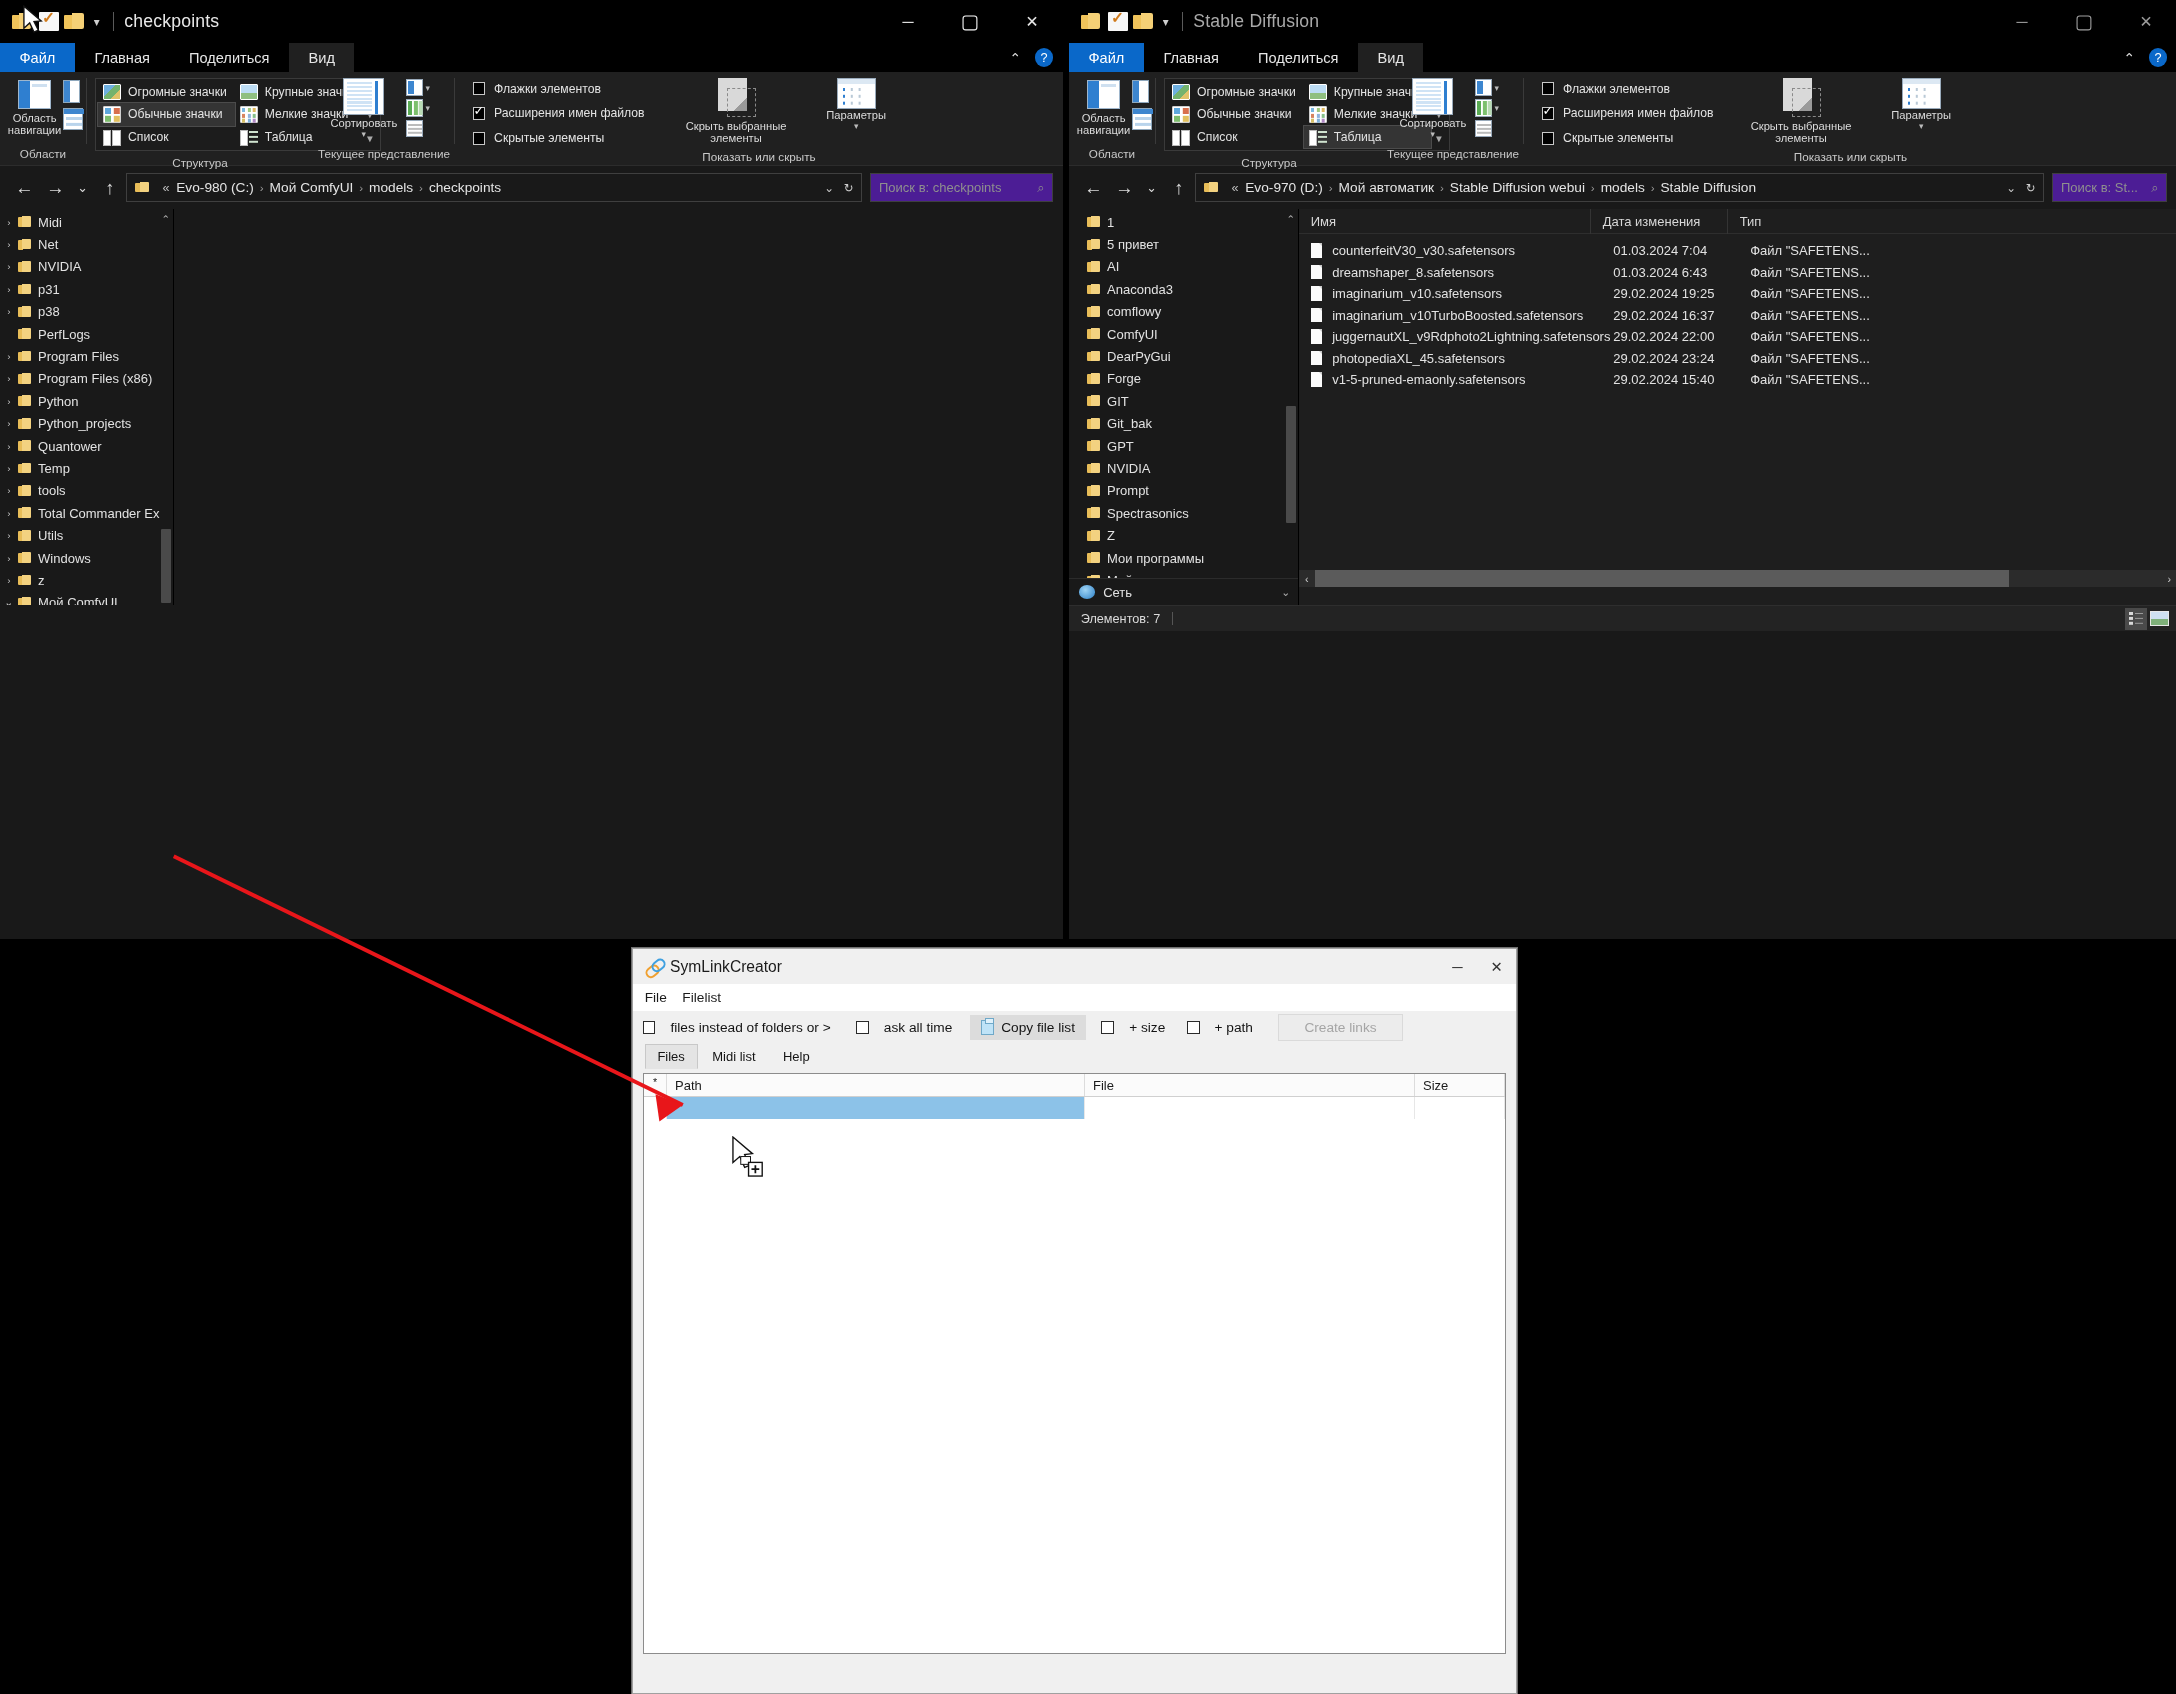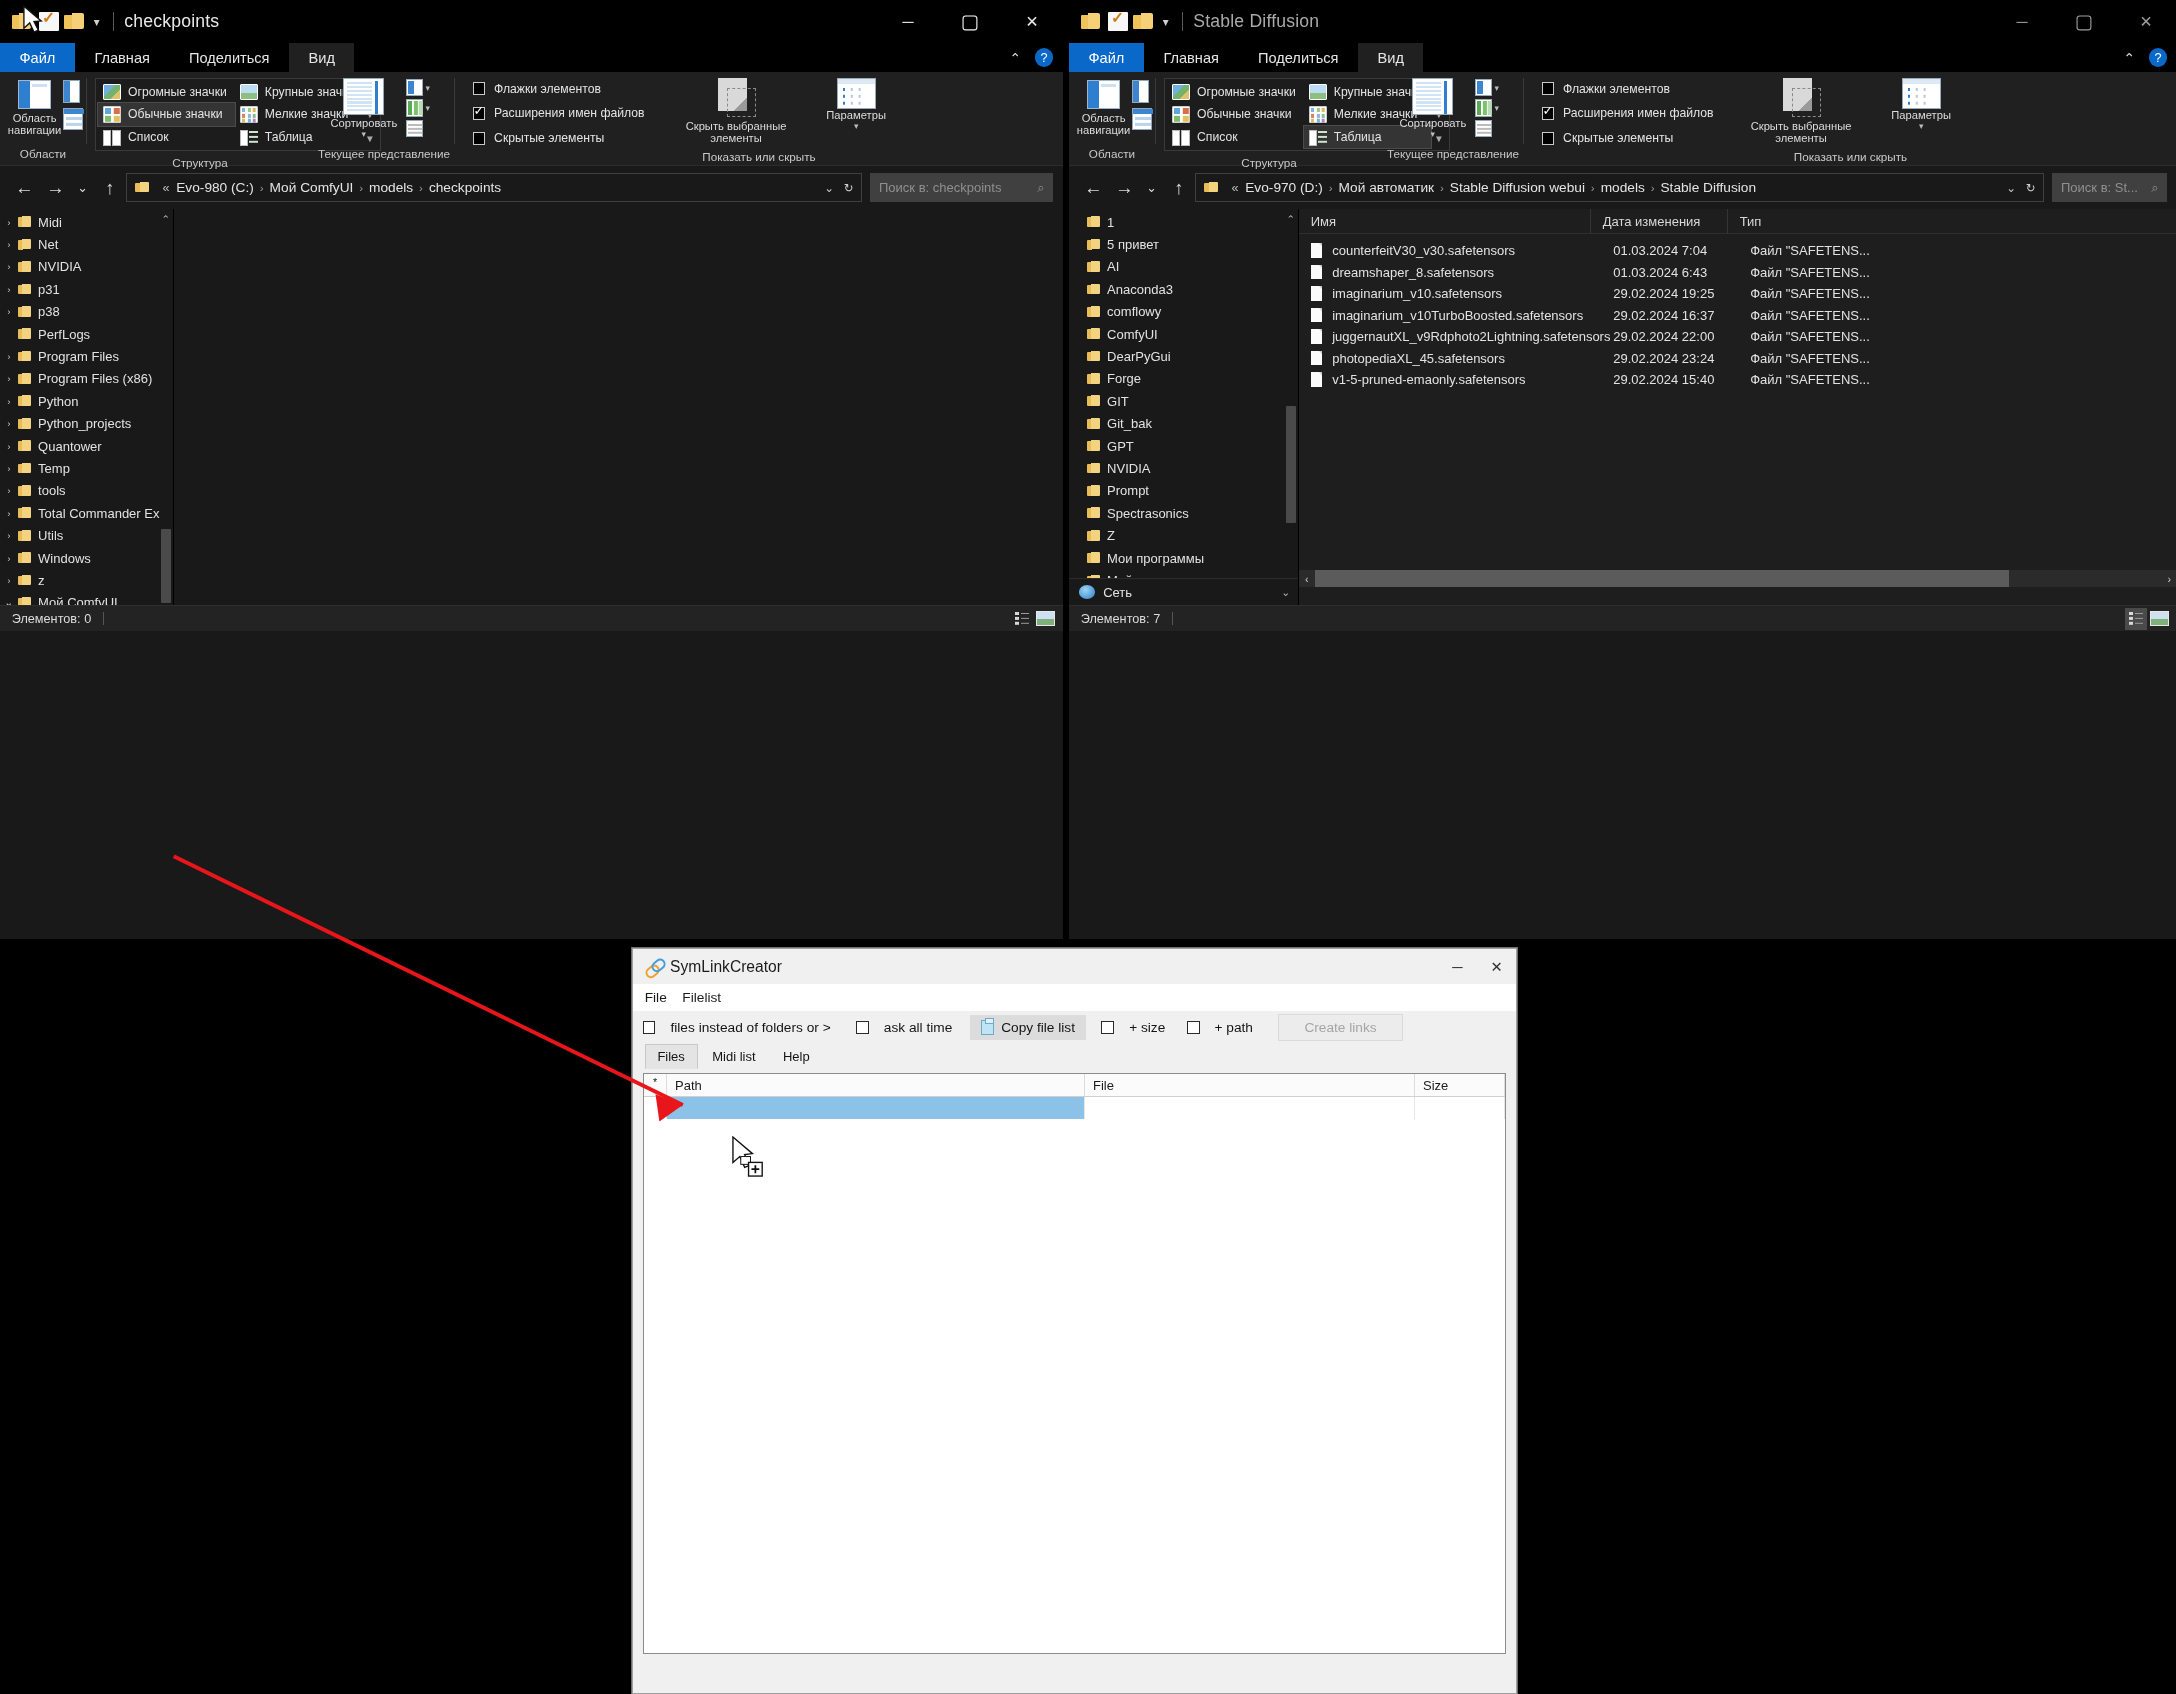--- a/index.html
+++ b/index.html
@@ -168,21 +168,21 @@
   .nav-ico.small { font-size: 12.7px; width: 21.5px; }
   .addrfield {
     flex: 1; height: 29px; border: 1px solid #3f3f3f; background:#191919;
     display:flex; align-items:center; padding: 0 7.8px; gap: 6.8px; min-width: 0;
   }
   .crumbs { display:flex; align-items:center; gap: 5.9px; font-size: 13.7px; color:#e4e4e4; white-space: nowrap; overflow:hidden;}
   .crumb-sep { color:#9a9a9a; font-size: 11.7px; }
   .crumb-ddots { color:#bdbdbd; font-size: 12.7px; }
   .addr-right { margin-left:auto; display:flex; align-items:center; gap:9.8px; color:#cfcfcf; font-size:11.7px;}
   .searchfield {
-    width: 183px; height: 29px; border:1px solid #3f3f3f; background:#404040; margin-left:5.9px;
+    width: 183px; height: 29px; border:1px solid #3f3f3f; background:#4c1d95; margin-left:5.9px;
     display:flex; align-items:center; padding: 0 7.8px; color:#8f8f8f; font-size:13px; justify-content:space-between;
   }
   .searchfield.narrow { width: 115px; }
 
   
   .content { display: flex; height: 396px; position: relative; }
   .tree {
     width: 174px; background:#191919; position: relative; overflow: hidden;
     border-right: 1px solid #000;
   }
@@ -559,30 +559,20 @@
             </div>
           </div>
         <div class="tree-arrow" style="top:3.9px">⌃</div>
         <div class="tree-arrow" style="bottom:3.9px">⌄</div>
         <div class="tree-scroll">
           <div class="tree-thumb" style="top:316px;height:74px"></div>
         </div>
       </div>
     </div>
 
-    <div class="statusbar">
-      <span>Элементов: 0</span>
-      <span class="sb-sep"></span>
-      <div class="sb-views">
-        <div class="vbtn v-details"></div>
-        <div class="vbtn">
-            <div class="v-thumbs"></div>
-          </div>
-      </div>
-    </div>
   </div>
 
   <div class="explorer exp-right">
 
     <div class="titlebar">
       <div class="tb-icons">
         <span class="folder-glyph"></span>
         <span class="tb-chk"></span>
         <span class="folder-glyph"></span>
         <span class="tb-caret">▾</span>

